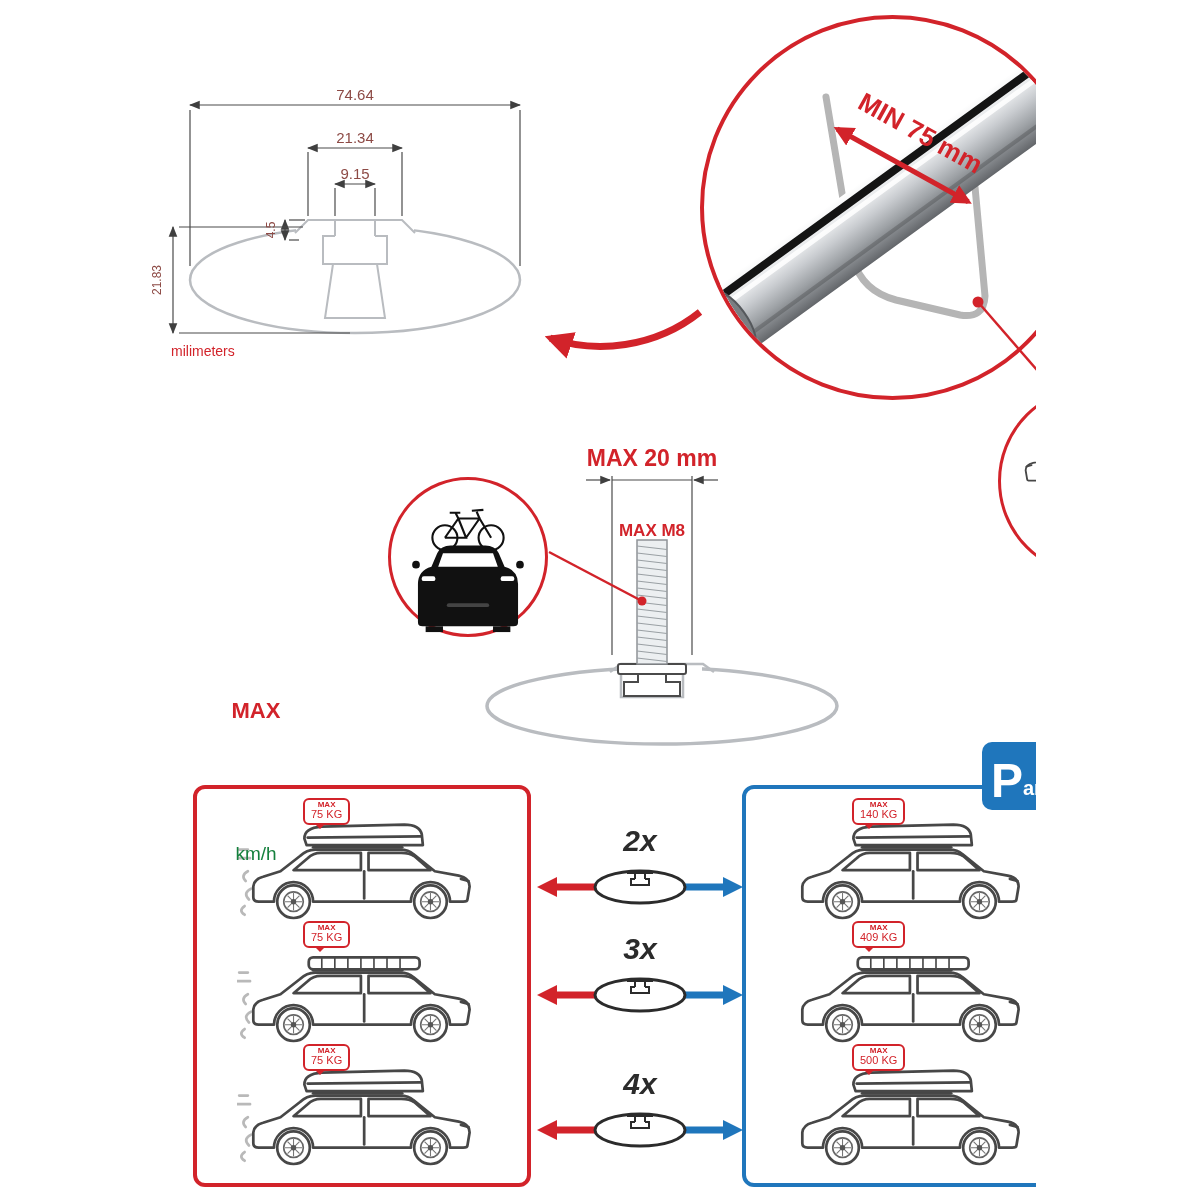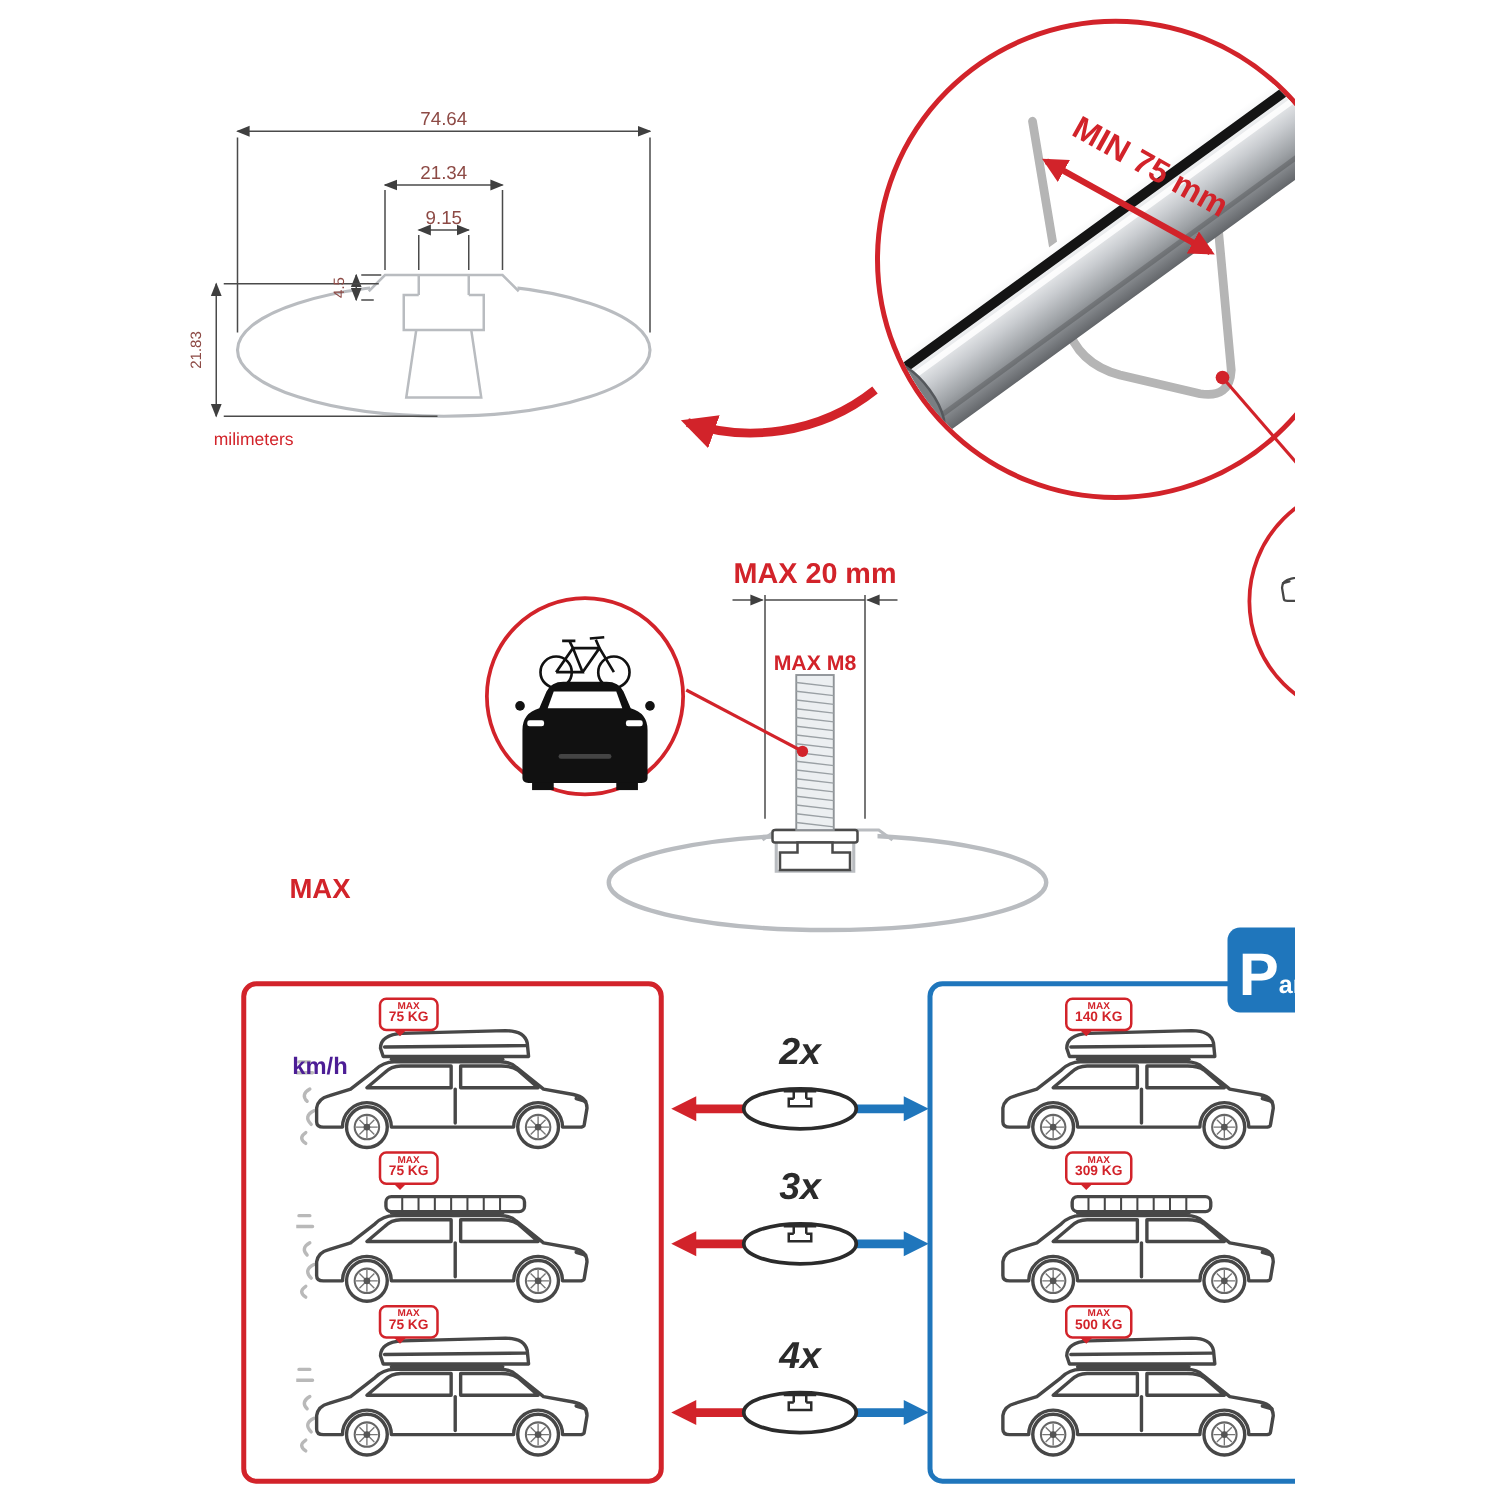--- a/index.html
+++ b/index.html
@@ -13,23 +13,23 @@
   .red-label { fill:#d2232a; font-weight:bold; }
   .panel { border-radius:12px; background:#fff; display:flex; flex-direction:column; justify-content:space-evenly; padding:16px 0 6px; z-index:2; }
   .panel-red { border:4px solid #d2232a; }
   .panel-blue { border:4px solid #1f76bc; }
   .car-wrap { position:relative; width:250px; margin:0 auto; }
   .car-svg { width:250px; height:120px; display:block; }
   .load-tag { position:absolute; top:-10px; left:66px; border:2px solid #d2232a; border-radius:6px;
               padding:1px 6px 2px; text-align:center; color:#d2232a; background:#fff; line-height:1.05; z-index:3;}
   .load-tag::after { content:""; position:absolute; left:10px; bottom:-6px; border:5px solid transparent; border-top-color:#d2232a; border-bottom:0; }
   .load-tag .tag-label { display:block; font-size:8px; font-weight:bold; }
-  .load-tag .tag-value { display:block; font-size:11px; font-weight:bold; white-space:nowrap; }
+  .load-tag .tag-value { display:block; font-size:11px; font-weight:normal; white-space:nowrap; }
   .speed-max { color:#d2232a; font-weight:bold; font-size:22px; text-align:center; }
-  .speed-units { color:#4c1d95; font-weight:bold; font-size:19px; text-align:center; }
+  .speed-units { color:#15803d; font-weight:normal; font-size:19px; text-align:center; }
   .park-sign { background:#1f76bc; border-radius:10px; display:flex; align-items:flex-end; justify-content:center;
                padding-bottom:8px; color:#fff; z-index:4; }
   .park-initial { font-size:48px; font-weight:bold; line-height:0.85; }
   .park-rest { font-size:20px; font-weight:bold; margin-bottom:2px; }
   .car-line { stroke:#474747; stroke-width:2.5; stroke-linejoin:round; stroke-linecap:round; fill:none; }
 </style>
 </head>
 <body>
 
 <div class="canvas">
@@ -248,21 +248,21 @@
         <span class="tag-value">140 KG</span>
       </div>
     </div>
     <div class="car-wrap">
       <svg class="car-svg" viewBox="0 0 230 110">
         <use href="#sym-car"></use>
           <use href="#sym-rack"></use>
       </svg>
       <div class="load-tag">
         <span class="tag-label">MAX</span>
-        <span class="tag-value">309 KG</span>
+        <span class="tag-value">409 KG</span>
       </div>
     </div>
     <div class="car-wrap">
       <svg class="car-svg" viewBox="0 0 230 110">
         <use href="#sym-car"></use>
           <use href="#sym-box"></use>
       </svg>
       <div class="load-tag">
         <span class="tag-label">MAX</span>
         <span class="tag-value">500 KG</span>

